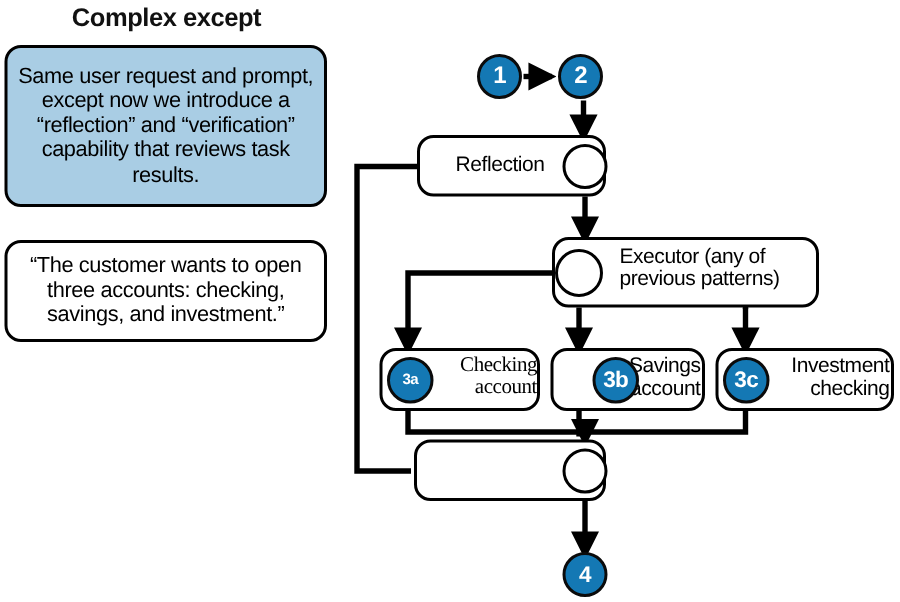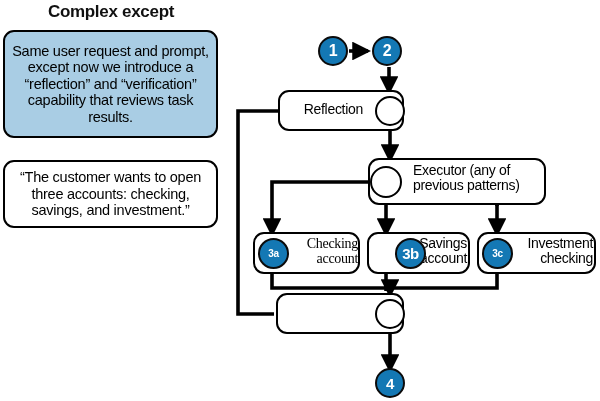--- a/index.html
+++ b/index.html
@@ -113,21 +113,21 @@
     display: flex;
     align-items: center;
     justify-content: center;
     font-weight: 700;
     letter-spacing: -0.4px;
   }
   #node-1 { left: 318px; top: 36px;  width: 30px; height: 30px; font-size: 16px; }
   #node-2 { left: 372px; top: 36px;  width: 30px; height: 30px; font-size: 16px; }
   #node-3a{ left: 258px; top: 238px; width: 31px; height: 31px; font-size: 10px; }
   #node-3b{ left: 372px; top: 238px; width: 31px; height: 31px; font-size: 15px; margin-left: 23px; }
-  #node-3c{ left: 482px; top: 238px; width: 31px; height: 31px; font-size: 10px; }
+  #node-3c{ left: 482px; top: 238px; width: 31px; height: 31px; font-size: 15px; }
   #node-end{ left: 375px; top: 368px; width: 30px; height: 30px; font-size: 15px; }
 
   
   #watermark {
     position: absolute;
     left: 348px;
     top: 367px;
     font-size: 16px;
     font-weight: 700;
     color: #8e9096;

